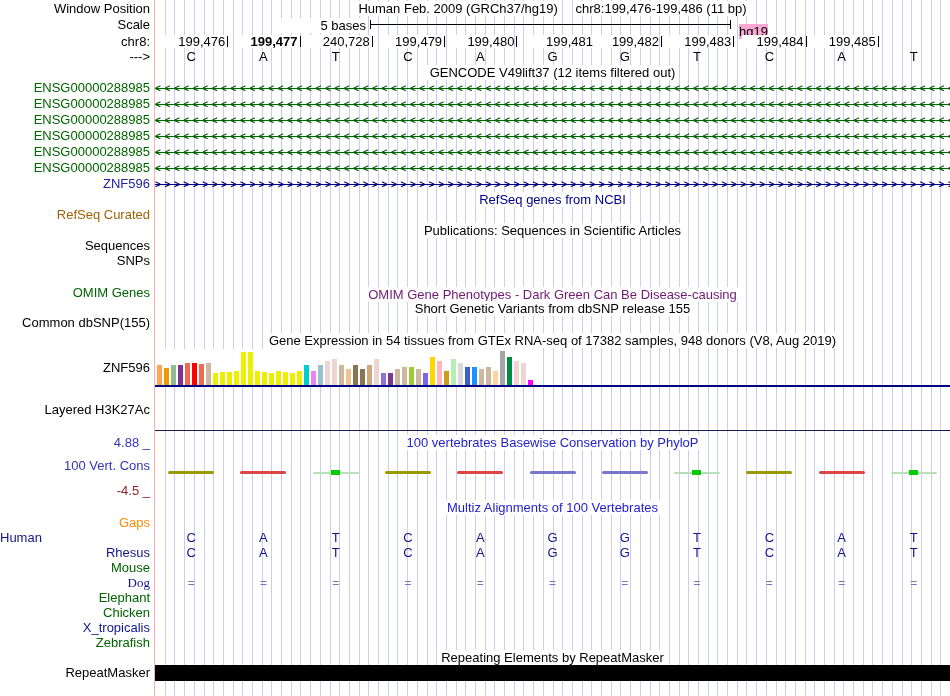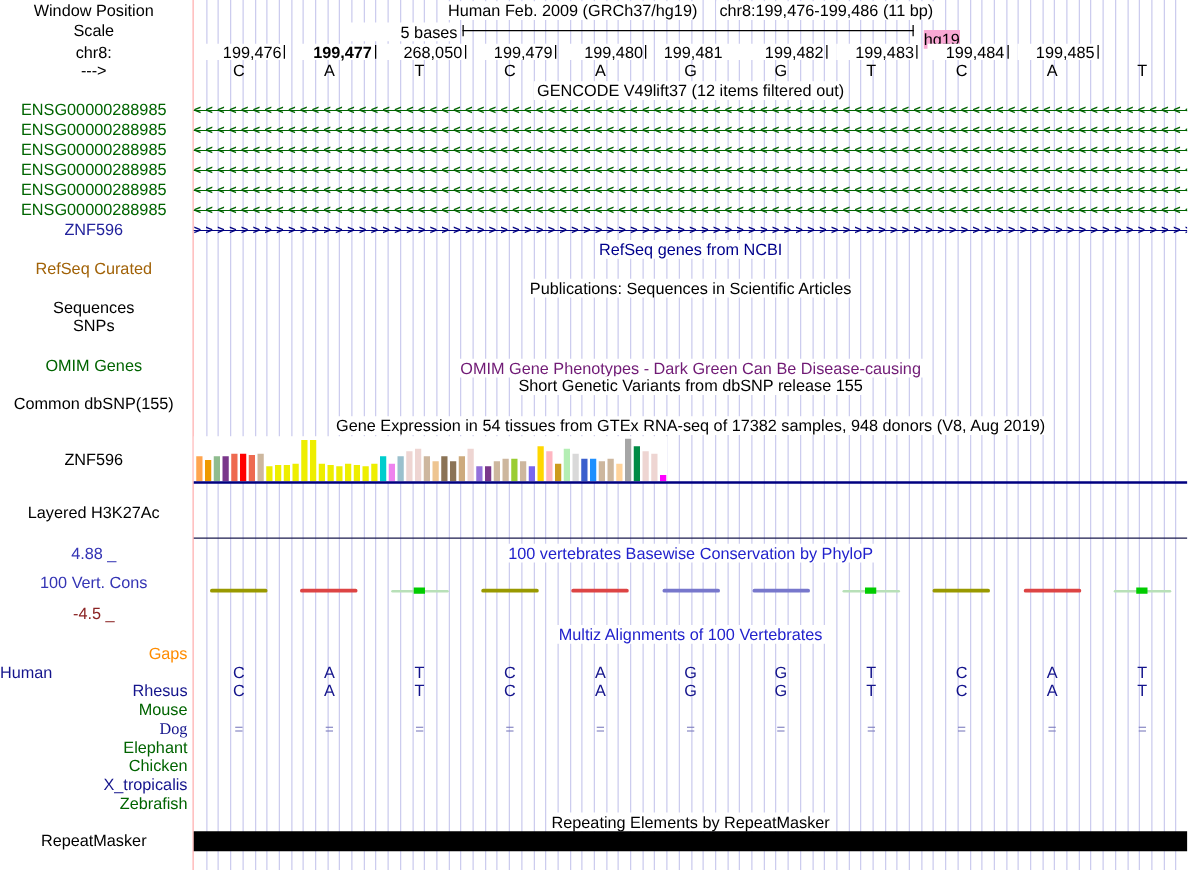--- a/index.html
+++ b/index.html
@@ -1,19 +1,19 @@
 <!DOCTYPE html>
 <html><head>
 <meta charset="utf-8">
 <style>
   html,body{margin:0;padding:0;background:#fff;}
   #stage{position:relative;width:950px;height:696px;overflow:hidden;background:#fff;
          font-family:"Liberation Sans","DejaVu Sans",sans-serif;font-size:13px;color:#000;}
   .abs{position:absolute;white-space:nowrap;}
-  .lbl{position:absolute;left:0;width:150px;text-align:center;line-height:14px;white-space:nowrap;}
+  .lbl{position:absolute;left:0;width:150px;text-align:right;line-height:14px;white-space:nowrap;}
   .ctitle{position:absolute;left:155px;width:795px;text-align:center;line-height:14px;white-space:nowrap;}
   .ctitle span{background:#fff;padding:0 3px;}
   .gridline{position:absolute;top:0;width:1px;height:696px;background:#ccccee;}
 </style>
 </head>
 <body>
 
 <div id="stage">
 
   <div id="gridlines">
@@ -151,27 +151,27 @@
   <div class="abs" style="left:370px;top:20px;width:1px;height:9px;background:#000;"></div>
   <div class="abs" style="left:730px;top:20px;width:1px;height:9px;background:#000;"></div>
   <div class="abs" style="left:739px;top:24px;background:#f9a8d4">hg19</div>
 
   <div id="ruler">
       <div style="position: absolute; white-space: nowrap; left: 227.3px; top: 36px; width: 1px; height: 11px; background: rgb(0, 0, 0);"></div>
       <div style="position: absolute; white-space: nowrap; left: 163.3px; top: 35px; width: 62px; text-align: right; line-height: 13px; background: rgb(255, 255, 255);">199,476</div>
       <div style="position: absolute; white-space: nowrap; left: 299.5px; top: 36px; width: 1px; height: 11px; background: rgb(0, 0, 0);"></div>
       <div style="position: absolute; white-space: nowrap; left: 235.5px; top: 35px; width: 62px; text-align: right; line-height: 13px; background: rgb(255, 255, 255); font-weight: bold;">199,477</div>
       <div style="position: absolute; white-space: nowrap; left: 371.8px; top: 36px; width: 1px; height: 11px; background: rgb(0, 0, 0);"></div>
-      <div style="position: absolute; white-space: nowrap; left: 307.8px; top: 35px; width: 62px; text-align: right; line-height: 13px; background: rgb(255, 255, 255);">268,050</div>
+      <div style="position: absolute; white-space: nowrap; left: 307.8px; top: 35px; width: 62px; text-align: right; line-height: 13px; background: rgb(255, 255, 255);">240,728</div>
       <div style="position: absolute; white-space: nowrap; left: 444.1px; top: 36px; width: 1px; height: 11px; background: rgb(0, 0, 0);"></div>
       <div style="position: absolute; white-space: nowrap; left: 380.1px; top: 35px; width: 62px; text-align: right; line-height: 13px; background: rgb(255, 255, 255);">199,479</div>
       <div style="position: absolute; white-space: nowrap; left: 516.4px; top: 36px; width: 1px; height: 11px; background: rgb(0, 0, 0);"></div>
       <div style="position: absolute; white-space: nowrap; left: 452.4px; top: 35px; width: 62px; text-align: right; line-height: 13px; background: rgb(255, 255, 255);">199,480</div>
       <div style="position: absolute; white-space: nowrap; left: 588.6px; top: 36px; width: 1px; height: 11px; background: rgb(0, 0, 0);"></div>
-      <div style="position: absolute; white-space: nowrap; left: 531px; top: 35px; width: 62px; line-height: 13px; background: rgb(255, 255, 255);">199,481</div>
+      <div style="position: absolute; white-space: nowrap; left: 531px; top: 35px; width: 62px; text-align: right; line-height: 13px; background: rgb(255, 255, 255);">199,481</div>
       <div style="position: absolute; white-space: nowrap; left: 660.9px; top: 36px; width: 1px; height: 11px; background: rgb(0, 0, 0);"></div>
       <div style="position: absolute; white-space: nowrap; left: 596.9px; top: 35px; width: 62px; text-align: right; line-height: 13px; background: rgb(255, 255, 255);">199,482</div>
       <div style="position: absolute; white-space: nowrap; left: 733.2px; top: 36px; width: 1px; height: 11px; background: rgb(0, 0, 0);"></div>
       <div style="position: absolute; white-space: nowrap; left: 669.2px; top: 35px; width: 62px; text-align: right; line-height: 13px; background: rgb(255, 255, 255);">199,483</div>
       <div style="position: absolute; white-space: nowrap; left: 805.5px; top: 36px; width: 1px; height: 11px; background: rgb(0, 0, 0);"></div>
       <div style="position: absolute; white-space: nowrap; left: 741.5px; top: 35px; width: 62px; text-align: right; line-height: 13px; background: rgb(255, 255, 255);">199,484</div>
       <div style="position: absolute; white-space: nowrap; left: 877.7px; top: 36px; width: 1px; height: 11px; background: rgb(0, 0, 0);"></div>
       <div style="position: absolute; white-space: nowrap; left: 813.7px; top: 35px; width: 62px; text-align: right; line-height: 13px; background: rgb(255, 255, 255);">199,485</div>
     </div>
   <div id="topBases">

